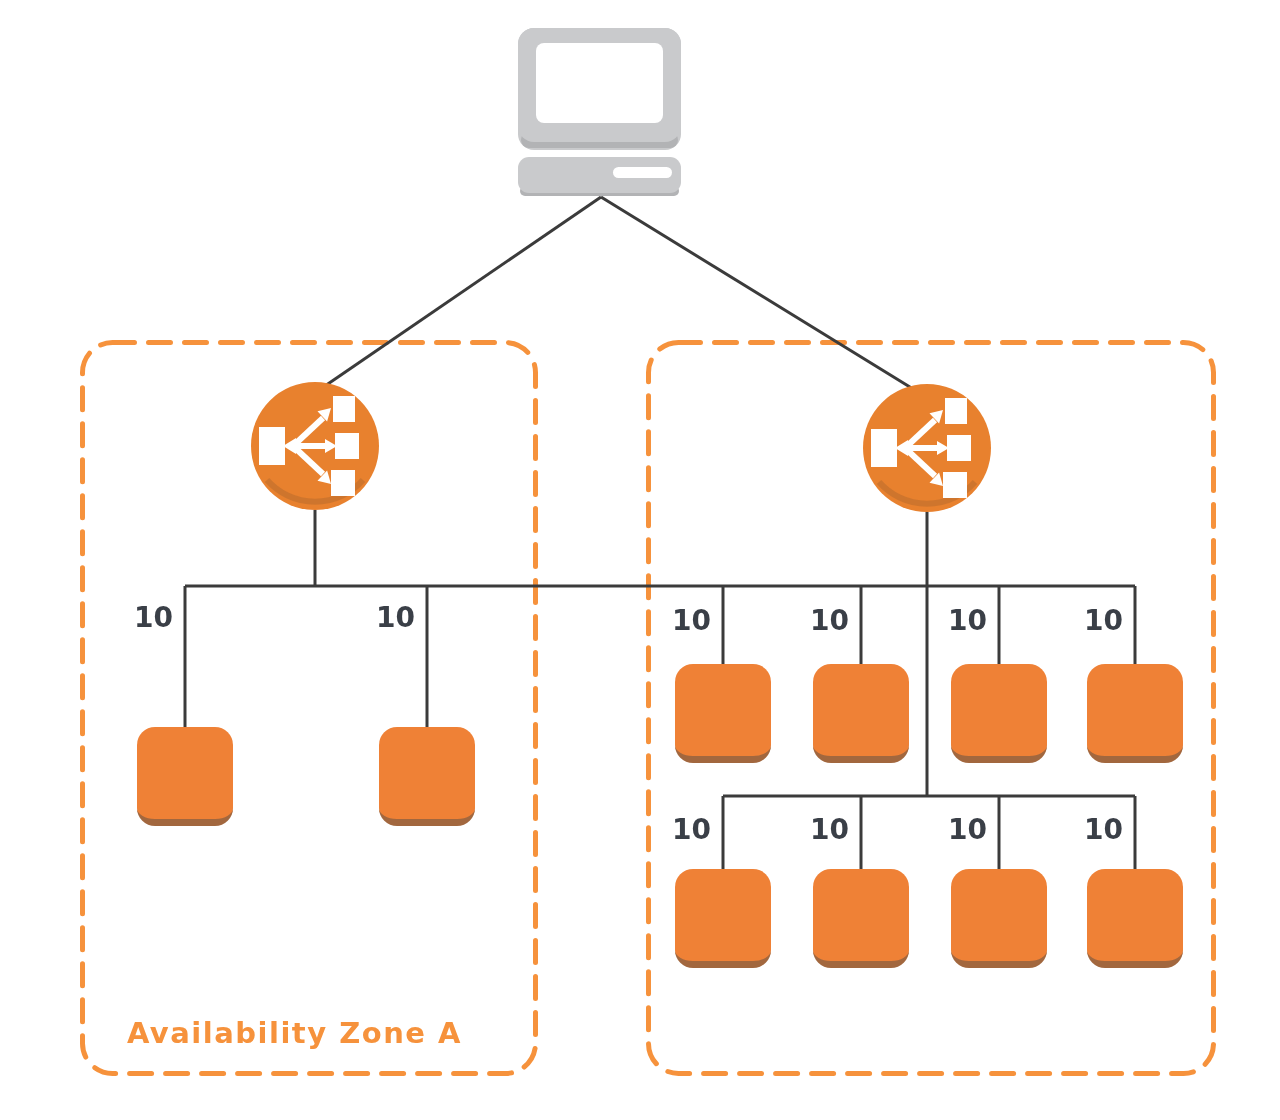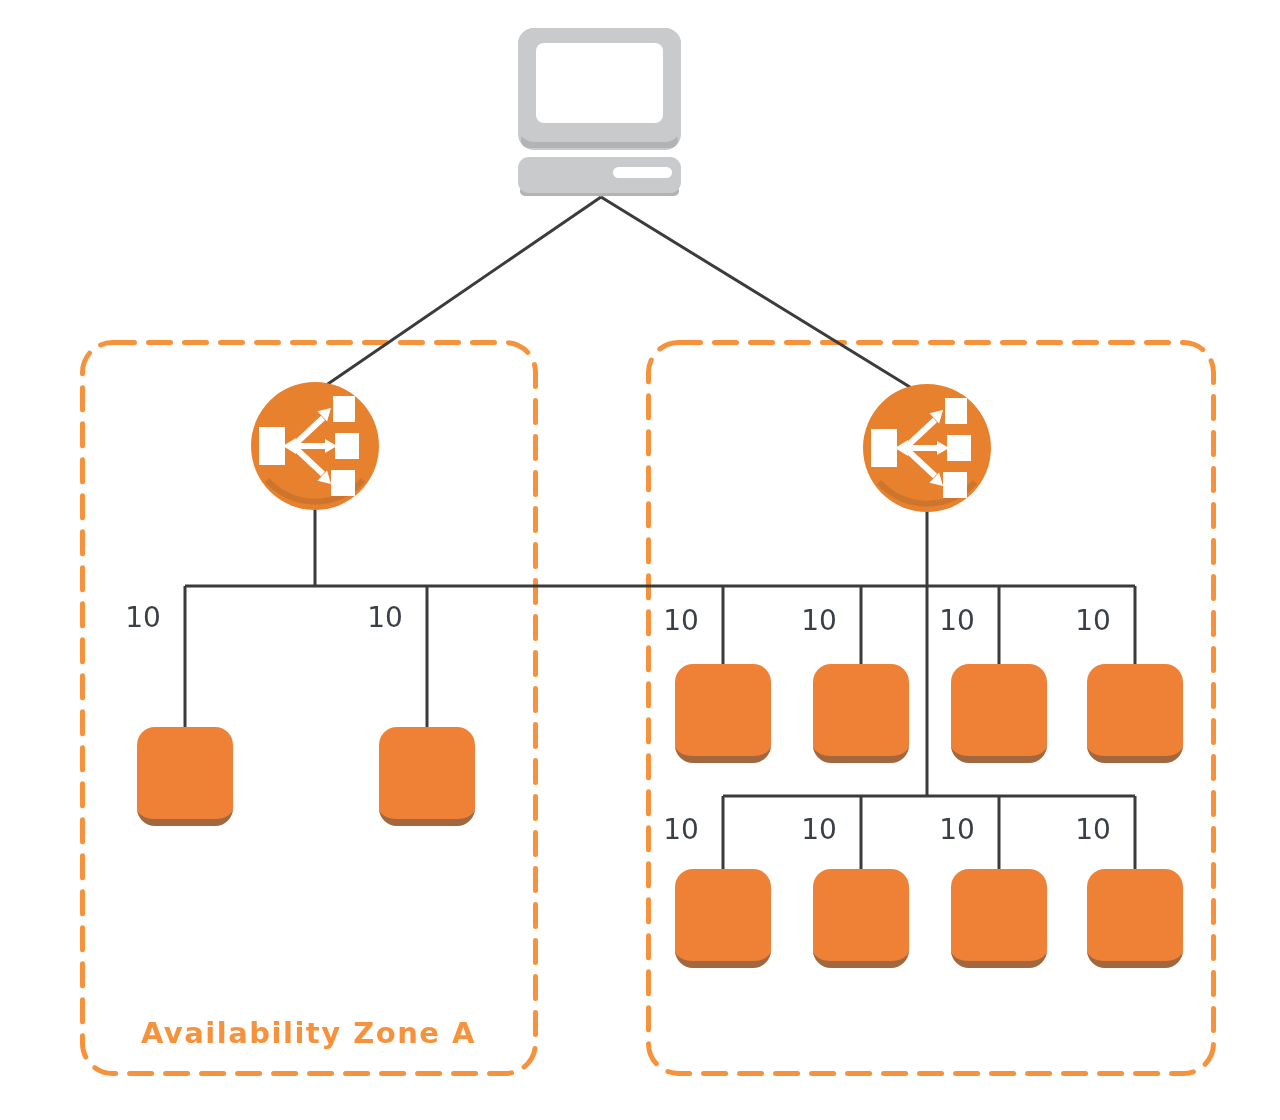--- a/index.html
+++ b/index.html
@@ -14,21 +14,21 @@
   }
   .layer{position:absolute;left:0;top:0;width:1280px;height:1120px;}
   .zone-rect{fill:none;stroke:var(--orange);stroke-width:5;stroke-dasharray:22 14;stroke-linecap:round;}
   .conn{stroke:var(--line);stroke-width:3;fill:none;}
   .node{position:absolute;}
   .inst{
     position:absolute;width:96px;height:92px;background:var(--inst-orange);
     border-radius:18px;border-bottom:7px solid var(--inst-shadow);
   }
   .wt{
-    position:absolute;width:60px;text-align:center;font-size:28px;font-weight:normal;
+    position:absolute;width:60px;text-align:right;font-size:28px;font-weight:bold;
     color:var(--weight-text);line-height:30px;
   }
   .zlabel{
     position:absolute;text-align:center;font-size:29px;font-weight:bold;
     color:var(--orange);letter-spacing:1.5px;line-height:34px;
   }
   .elb-rim{stroke:#C06E2D;stroke-width:6;fill:none;opacity:.65;}
   .elb-white{fill:#ffffff;}
   .elb-arrow{stroke:#ffffff;stroke-width:6;}
 </style>
@@ -132,15 +132,15 @@
   <div class="wt" style="left:651px;top:606px;">10</div>
   <div class="wt" style="left:789px;top:606px;">10</div>
   <div class="wt" style="left:927px;top:606px;">10</div>
   <div class="wt" style="left:1063px;top:606px;">10</div>
 
   <div class="wt" style="left:651px;top:815px;">10</div>
   <div class="wt" style="left:789px;top:815px;">10</div>
   <div class="wt" style="left:927px;top:815px;">10</div>
   <div class="wt" style="left:1063px;top:815px;">10</div>
 
-  <div class="zlabel" style="left:82px;top:1016px;width:453px;">Availability Zone A</div>
+  <div class="zlabel" style="left:68px;top:1016px;width:453px;">Availability Zone A</div>
 
 </div>
 
 </body></html>

